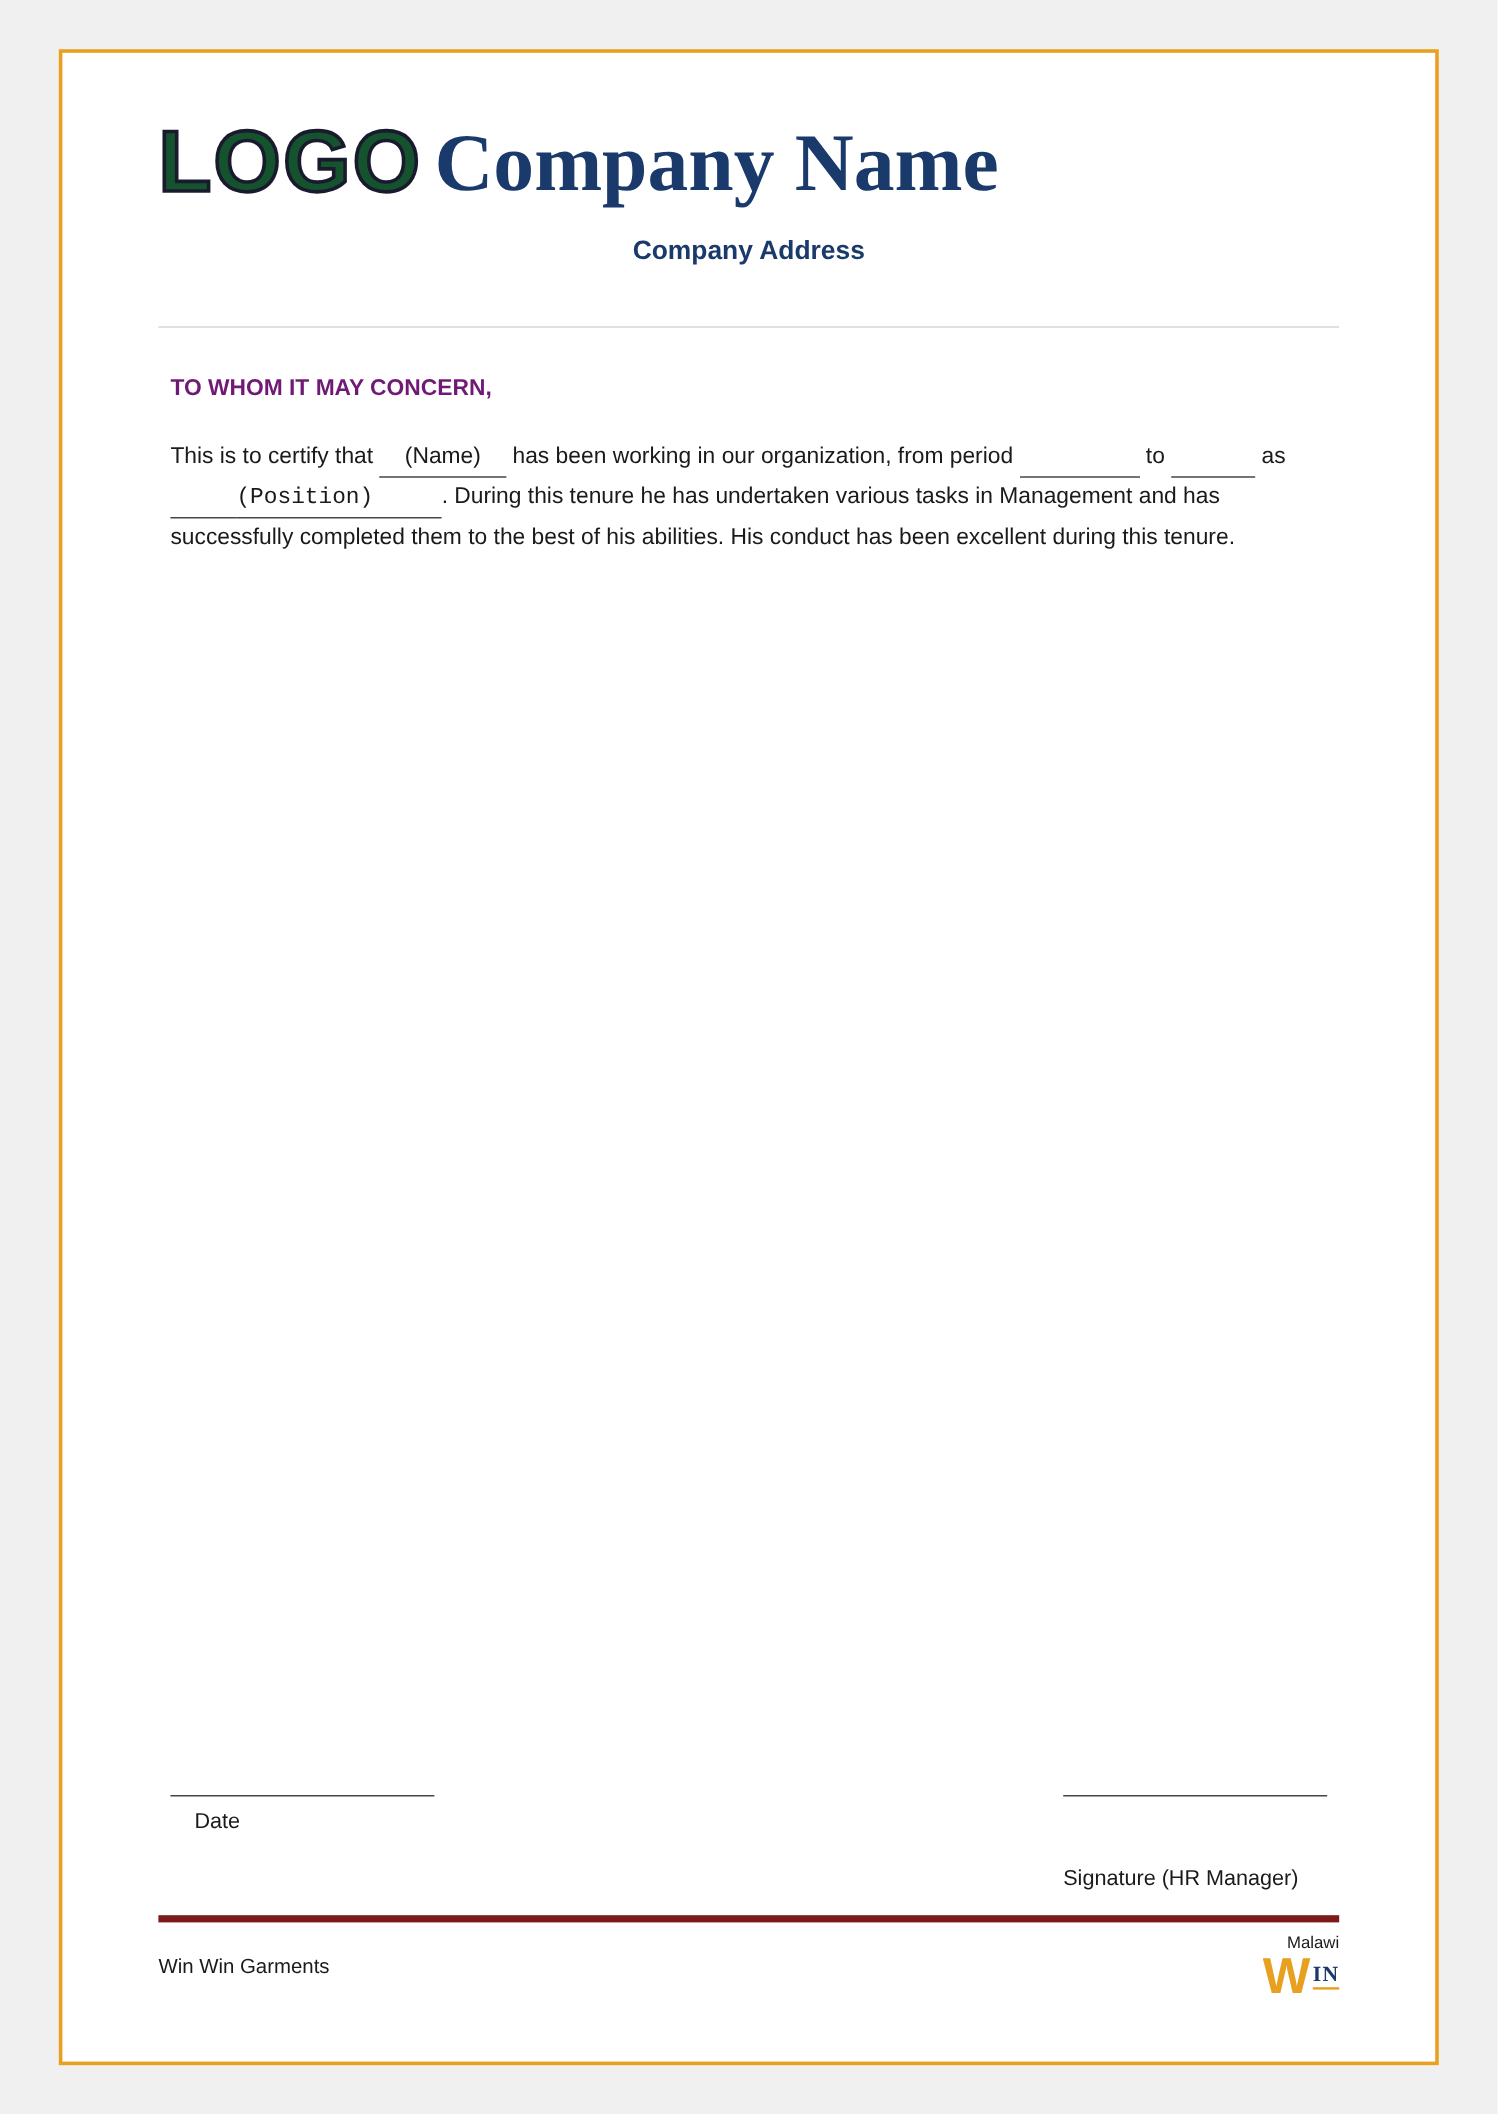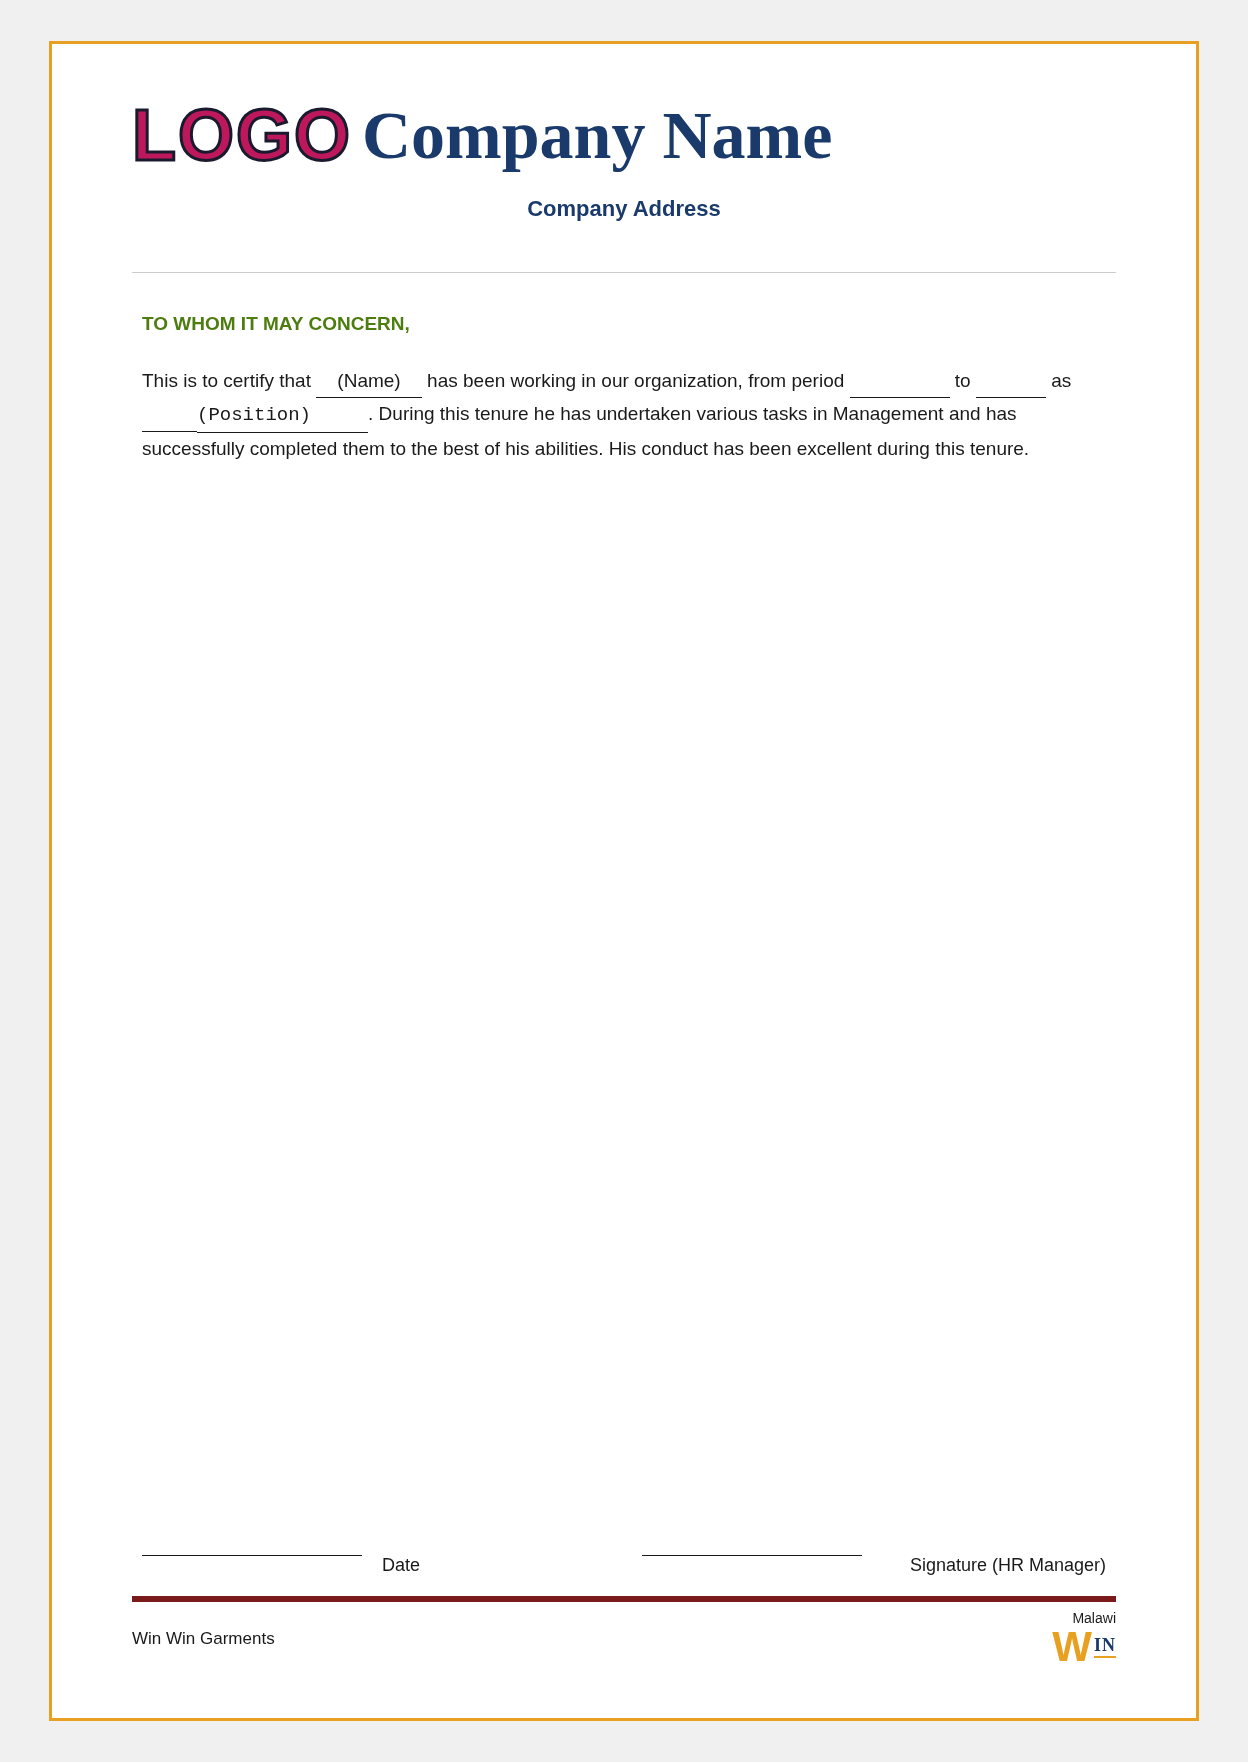--- a/index.html
+++ b/index.html
@@ -38,21 +38,21 @@
 
     .logo-company-row {
       display: flex;
       align-items: center;
       margin-bottom: 10px;
     }
 
     .logo-text {
       font-size: 72px;
       font-weight: bold;
-      color: #be185d;
+      color: #14532d;
       -webkit-text-stroke: 3px #1a1a2e;
       letter-spacing: 2px;
       margin-right: 10px;
       font-family: 'Arial Black', Arial, sans-serif;
     }
 
     .company-name-text {
       font-size: 68px;
       font-weight: bold;
       color: #1a3a6b;
@@ -81,21 +81,21 @@
     }
 
     .content-section {
       flex: 1;
       padding: 0 10px;
     }
 
     .to-whom {
       font-size: 19px;
       font-weight: bold;
-      color: #4d7c0f;
+      color: #701a75;
       margin-bottom: 30px;
       font-family: Arial, sans-serif;
     }
 
     .body-paragraph {
       font-size: 19px;
       color: #1a1a1a;
       line-height: 1.7;
       margin-bottom: 30px;
       font-family: Arial, sans-serif;
@@ -112,21 +112,21 @@
     .signature-section {
       display: flex;
       justify-content: space-between;
       align-items: flex-start;
       margin-top: 80px;
       padding: 0 10px;
     }
 
     .sig-block {
       display: flex;
-      flex-direction: row;
+      flex-direction: column;
       align-items: flex-start;
     }
 
     .sig-block.right {
       align-items: flex-start;
       gap: 48px;
     }
 
     .sig-line {
       width: 220px;

